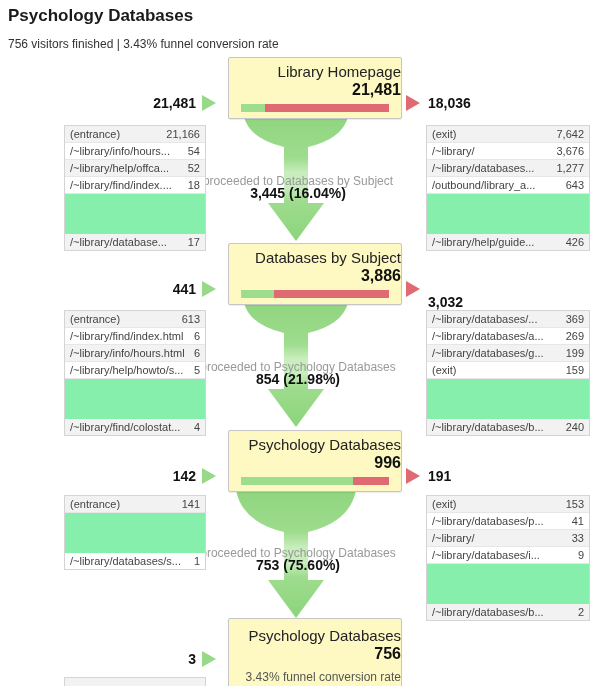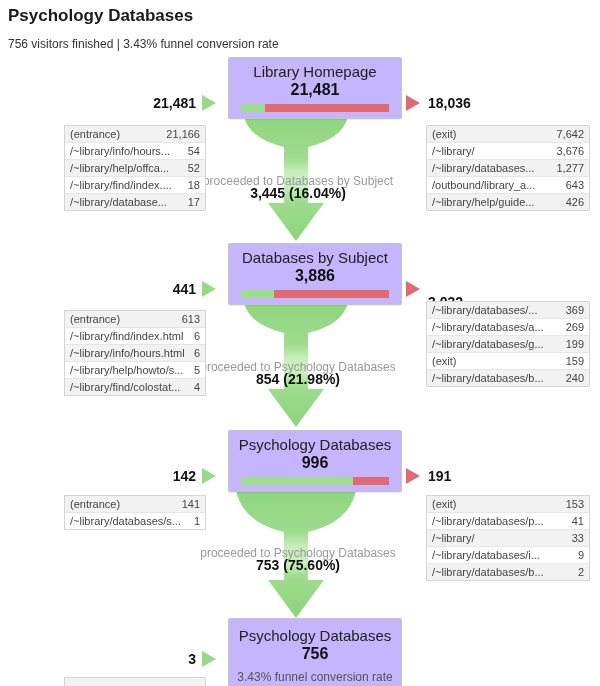--- a/index.html
+++ b/index.html
@@ -1,43 +1,43 @@
 <!DOCTYPE html>
 <html><head>
 <meta charset="utf-8">
 <style>
   html,body{margin:0;padding:0;background:#fff;}
   #screen{position:relative;width:600px;height:686px;overflow:hidden;background:#fff;
           font-family:"Liberation Sans",sans-serif;}
   .page-title{position:absolute;left:8px;top:6px;font-size:17px;font-weight:bold;color:#1a1a1a;}
   .page-subtitle{position:absolute;left:8px;top:37px;font-size:12px;color:#333;}
 
-  .step-box{position:absolute;left:228px;width:172px;height:60px;background:#c4b5fd;
+  .step-box{position:absolute;left:228px;width:172px;height:60px;background:#fef9c3;
             border:1px solid #c6c6c6;border-radius:2px;box-shadow:0 1px 1px rgba(0,0,0,.08);
-            text-align:center;z-index:3;}
+            text-align:right;z-index:3;}
   .step-title{font-size:15px;color:#222;margin-top:5px;line-height:17px;}
   .step-value{font-size:16px;font-weight:bold;color:#111;line-height:19px;}
   .step-note{margin-top:7px;font-size:12px;color:#555;}
   .step-bar{position:absolute;left:12px;right:12px;bottom:6px;height:8px;display:flex;}
   .bar-green{background:#9EDC8E;}
   .bar-red{flex:1;background:#DF6A72;}
 
   .flow-num{position:absolute;font-size:14px;font-weight:bold;color:#111;line-height:17px;z-index:3;}
   .num-in{left:66px;width:130px;text-align:right;}
   .num-out{left:428px;text-align:left;}
   .arrow{position:absolute;width:0;height:0;border-top:8px solid transparent;
          border-bottom:8px solid transparent;z-index:3;}
   .arrow-in{left:202px;border-left:14px solid #98D989;}
   .arrow-out{left:406px;border-left:14px solid #DF6A72;}
 
   .side-table{position:absolute;border:1px solid #d4d4d4;background:#86efac;z-index:3;}
   .trow{display:flex;justify-content:space-between;height:16px;line-height:16px;
         padding:0 5px;font-size:11px;color:#444;border-bottom:1px solid #e6e6e6;background:#fff;}
   .trow:nth-child(odd){background:#f2f2f2;}
-  .trow:last-child{border-bottom:none;}
+  .trow:last-child{border-bottom:none;margin-top:40px;}
   .tlabel{white-space:nowrap;overflow:hidden;margin-right:6px;}
   .tvalue{white-space:nowrap;}
   .partial-table{height:9px;overflow:hidden;}
   .partial-table .stub-row{height:16px;background:#f2f2f2;}
 
   .funnel-connector{position:absolute;left:228px;z-index:1;}
   .conn-label{position:absolute;left:198px;width:200px;text-align:center;font-size:14px;
               font-weight:bold;color:#111;z-index:2;margin-top:29px;}
   .conn-sub{position:absolute;left:188px;width:220px;text-align:center;font-size:12px;
             color:#999;z-index:2;}
@@ -161,21 +161,21 @@
       </div>
       <div class="trow">
         <span class="tlabel">/~library/help/howto/s...</span>
         <span class="tvalue">5</span>
       </div>
       <div class="trow">
         <span class="tlabel">/~library/find/colostat...</span>
         <span class="tvalue">4</span>
       </div>
     </div>
-  <div class="side-table" style="left:426px;top:301px;width:162px">
+  <div class="side-table" style="left:426px;top:310px;width:162px">
       <div class="trow">
         <span class="tlabel">/~library/databases/...</span>
         <span class="tvalue">369</span>
       </div>
       <div class="trow">
         <span class="tlabel">/~library/databases/a...</span>
         <span class="tvalue">269</span>
       </div>
       <div class="trow">
         <span class="tlabel">/~library/databases/g...</span>

